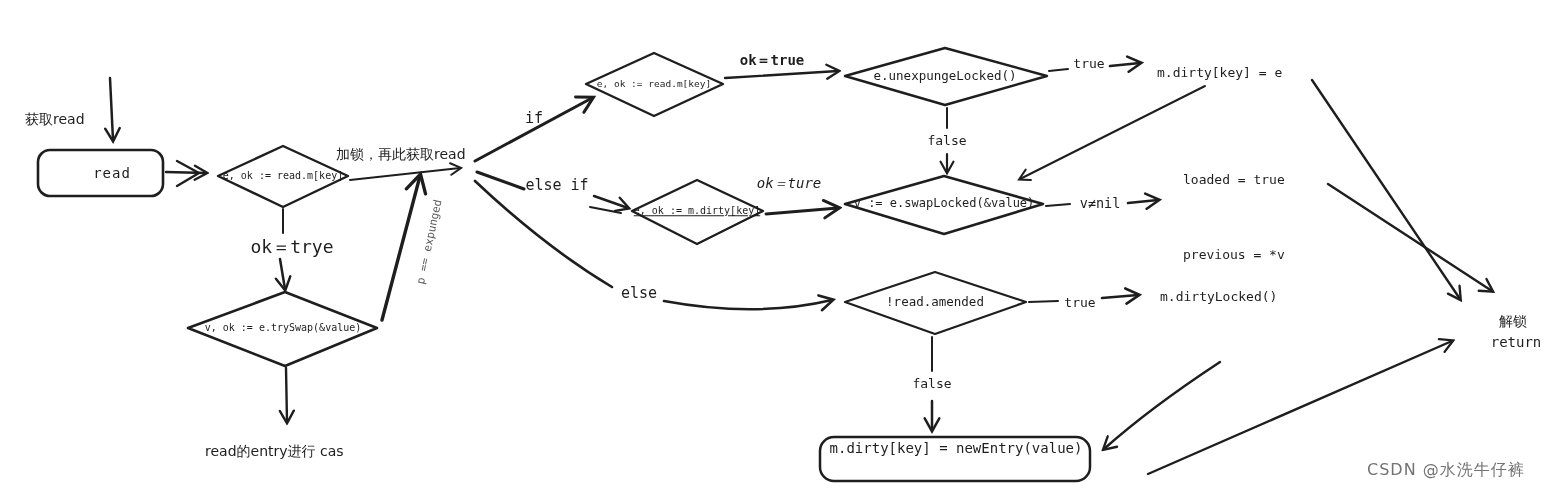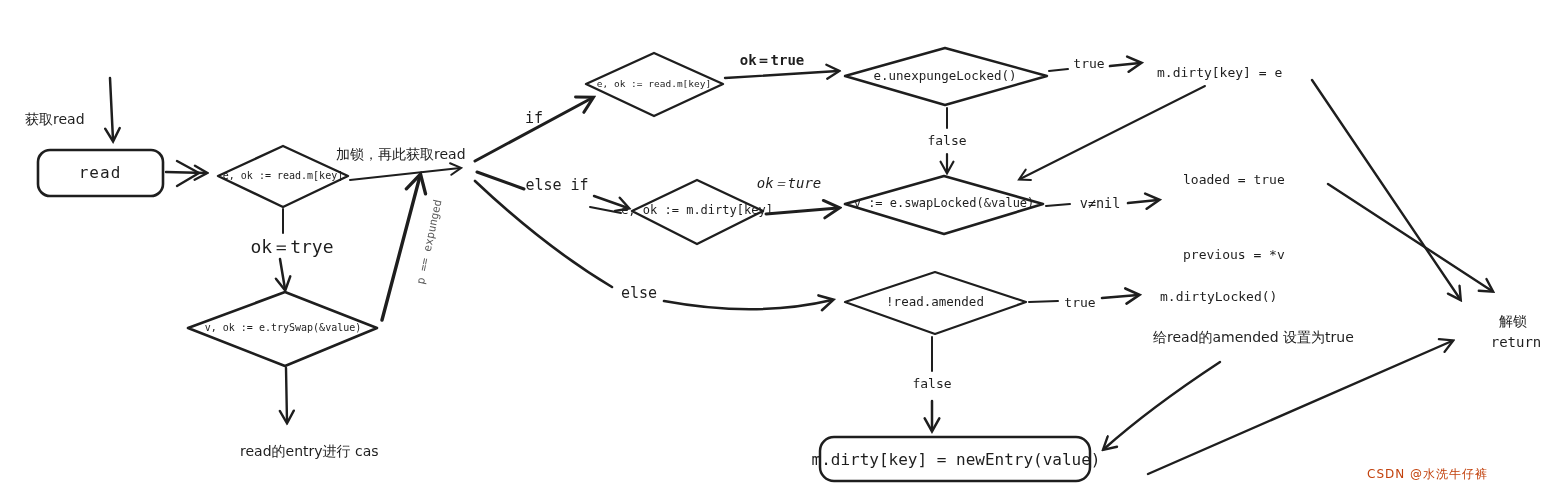--- a/index.html
+++ b/index.html
@@ -5,21 +5,21 @@
   html,body{margin:0;padding:0;background:#ffffff;}
   .stage{
     position:relative;width:1558px;height:496px;background:#ffffff;
     overflow:hidden;font-family:"DejaVu Sans",sans-serif;color:#1e1e1e;
   }
   .stage svg{position:absolute;left:0;top:0;}
   .lbl{position:absolute;white-space:nowrap;line-height:1.15;color:#1e1e1e;}
   .c{transform:translate(-50%,-50%);}
   .mono{font-family:"DejaVu Sans Mono",monospace;}
   .rot{transform:translate(-50%,-50%) rotate(-78deg);color:#5a5a5a;}
-  .wm{color:#c2410c;font-size:12px;letter-spacing:1px;margin-top:7px;}
+  .wm{color:#737373;font-size:16px;letter-spacing:1px;}
 </style>
 </head>
 <body>
 
 <div class="stage">
 
   <svg width="1558" height="496" viewBox="0 0 1558 496">
     <defs>
       <marker id="ah" viewBox="0 0 12 12" refX="9.5" refY="6" markerWidth="7" markerHeight="7" orient="auto-start-reverse" markerUnits="strokeWidth">
         <path d="M1.5,1 L10.5,6 L1.5,11" fill="none" stroke="#1e1e1e" stroke-width="1.7" stroke-linecap="round"></path>
@@ -94,31 +94,31 @@
       <rect x="820" y="437" width="270" height="44" rx="14" stroke-width="2.5"></rect>
 
       <path d="M1220,362 Q1150,408 1104,449" stroke-width="2.4" marker-end="url(#ah)"></path>
 
       <path d="M1148,474 L1452,341" stroke-width="2.4" marker-end="url(#ah)"></path>
     </g>
   </svg>
 
   <div class="lbl" style="left:25px;top:111px;font-size:14px;">获取read</div>
 
-  <div class="lbl c mono" style="left:100px;top:173px;font-size:16px;letter-spacing:1px;">read</div>
+  <div class="lbl c mono" style="left:112px;top:173px;font-size:14px;letter-spacing:1px;">read</div>
 
   <div class="lbl c mono" style="left:283px;top:176px;font-size:10px;">e, ok := read.m[key]</div>
 
   <div class="lbl" style="left:336px;top:146px;font-size:14px;">加锁，再此获取read</div>
 
   <div class="lbl c mono" style="left:292px;top:247px;font-size:18px;">ok＝trye</div>
 
   <div class="lbl c mono" style="left:283px;top:328px;font-size:10px;">v, ok := e.trySwap(&amp;value)</div>
 
-  <div class="lbl" style="left:205px;top:443px;font-size:14px;margin-left:35px;">read的entry进行 cas</div>
+  <div class="lbl" style="left:205px;top:443px;font-size:14px;">read的entry进行 cas</div>
 
   <div class="lbl rot mono" style="left:430px;top:242px;font-size:11px;">p == expunged</div>
 
   <div class="lbl c mono" style="left:534px;top:119px;font-size:15px;">if</div>
 
   <div class="lbl c mono" style="left:557px;top:186px;font-size:15px;">else if</div>
 
   <div class="lbl c mono" style="left:639px;top:294px;font-size:15px;">else</div>
 
   <div class="lbl c mono" style="left:654px;top:84px;font-size:9.5px;">e, ok := read.m[key]</div>
@@ -126,43 +126,42 @@
   <div class="lbl c mono" style="left:772px;top:60px;font-size:14px;font-weight:bold;">ok＝true</div>
 
   <div class="lbl c mono" style="left:945px;top:76px;font-size:12.5px;">e.unexpungeLocked()</div>
 
   <div class="lbl c mono" style="left:1089px;top:64px;font-size:13px;">true</div>
 
   <div class="lbl mono" style="left:1157px;top:66px;font-size:13px;">m.dirty[key] = e</div>
 
   <div class="lbl c mono" style="left:947px;top:141px;font-size:13px;">false</div>
 
-  <div class="lbl c mono" style="left:697px;top:211px;font-size:12px;">e, ok := m.dirty[key]</div>
+  <div class="lbl c mono" style="left:697px;top:211px;font-size:10px;text-decoration:underline;">e, ok := m.dirty[key]</div>
 
   <div class="lbl c mono" style="left:789px;top:183px;font-size:14px;font-style:italic;">ok＝ture</div>
 
   <div class="lbl c mono" style="left:944px;top:204px;font-size:12px;">v := e.swapLocked(&amp;value)</div>
 
   <div class="lbl c mono" style="left:1100px;top:204px;font-size:13.5px;">v≠nil</div>
 
   <div class="lbl mono" style="left:1183px;top:173px;font-size:13px;">loaded = true</div>
 
   <div class="lbl mono" style="left:1183px;top:200px;font-size:13px;margin-top:48px;">previous = *v</div>
 
   <div class="lbl c mono" style="left:935px;top:302px;font-size:12.5px;">!read.amended</div>
 
   <div class="lbl c mono" style="left:1080px;top:303px;font-size:13px;">true</div>
 
   <div class="lbl mono" style="left:1160px;top:290px;font-size:13px;">m.dirtyLocked()</div>
 
-  <div class="lbl" style="left:1153px;top:329px;font-size:14px;">给read的amended 设置为true</div>
 
   <div class="lbl c mono" style="left:932px;top:384px;font-size:13px;">false</div>
 
-  <div class="lbl c mono" style="left:956px;top:460px;font-size:16px;">m.dirty[key] = newEntry(value)</div>
+  <div class="lbl c mono" style="left:956px;top:448px;font-size:14px;">m.dirty[key] = newEntry(value)</div>
 
   <div class="lbl c" style="left:1513px;top:321px;font-size:14px;">解锁</div>
 
   <div class="lbl c mono" style="left:1516px;top:342px;font-size:14px;">return</div>
 
   <div class="lbl wm" style="left:1367px;top:461px;">CSDN @水洗牛仔裤</div>
 
 </div>
 
 </body></html>

